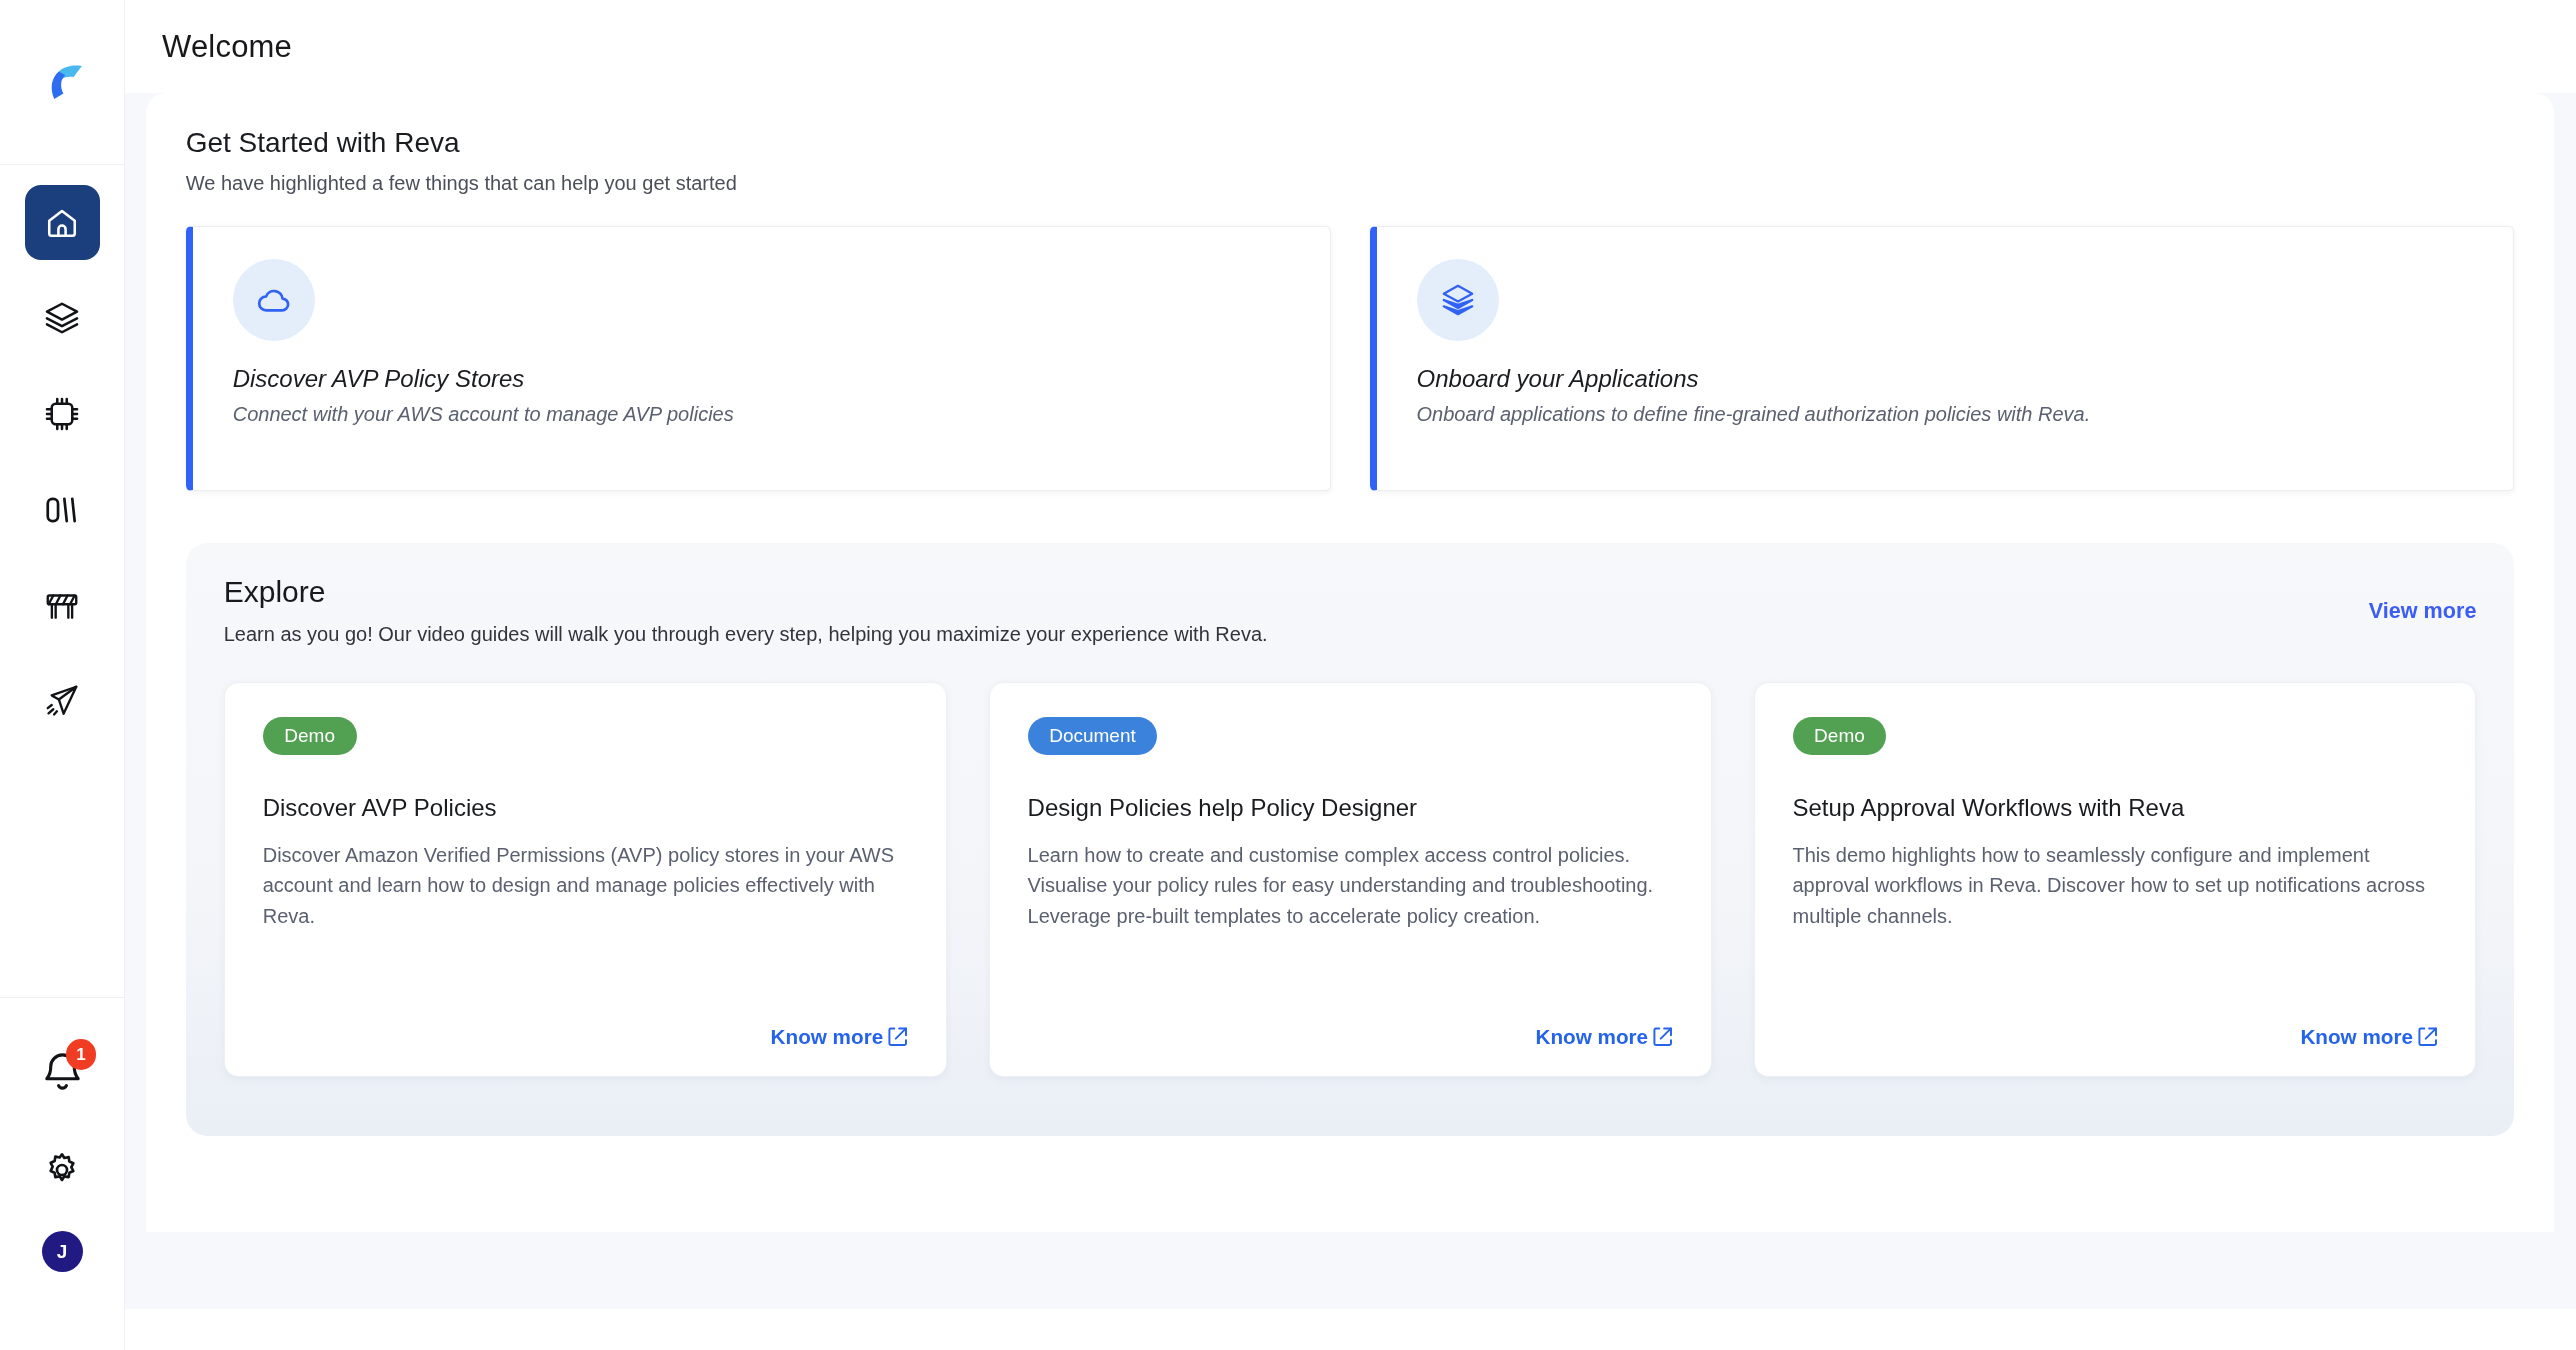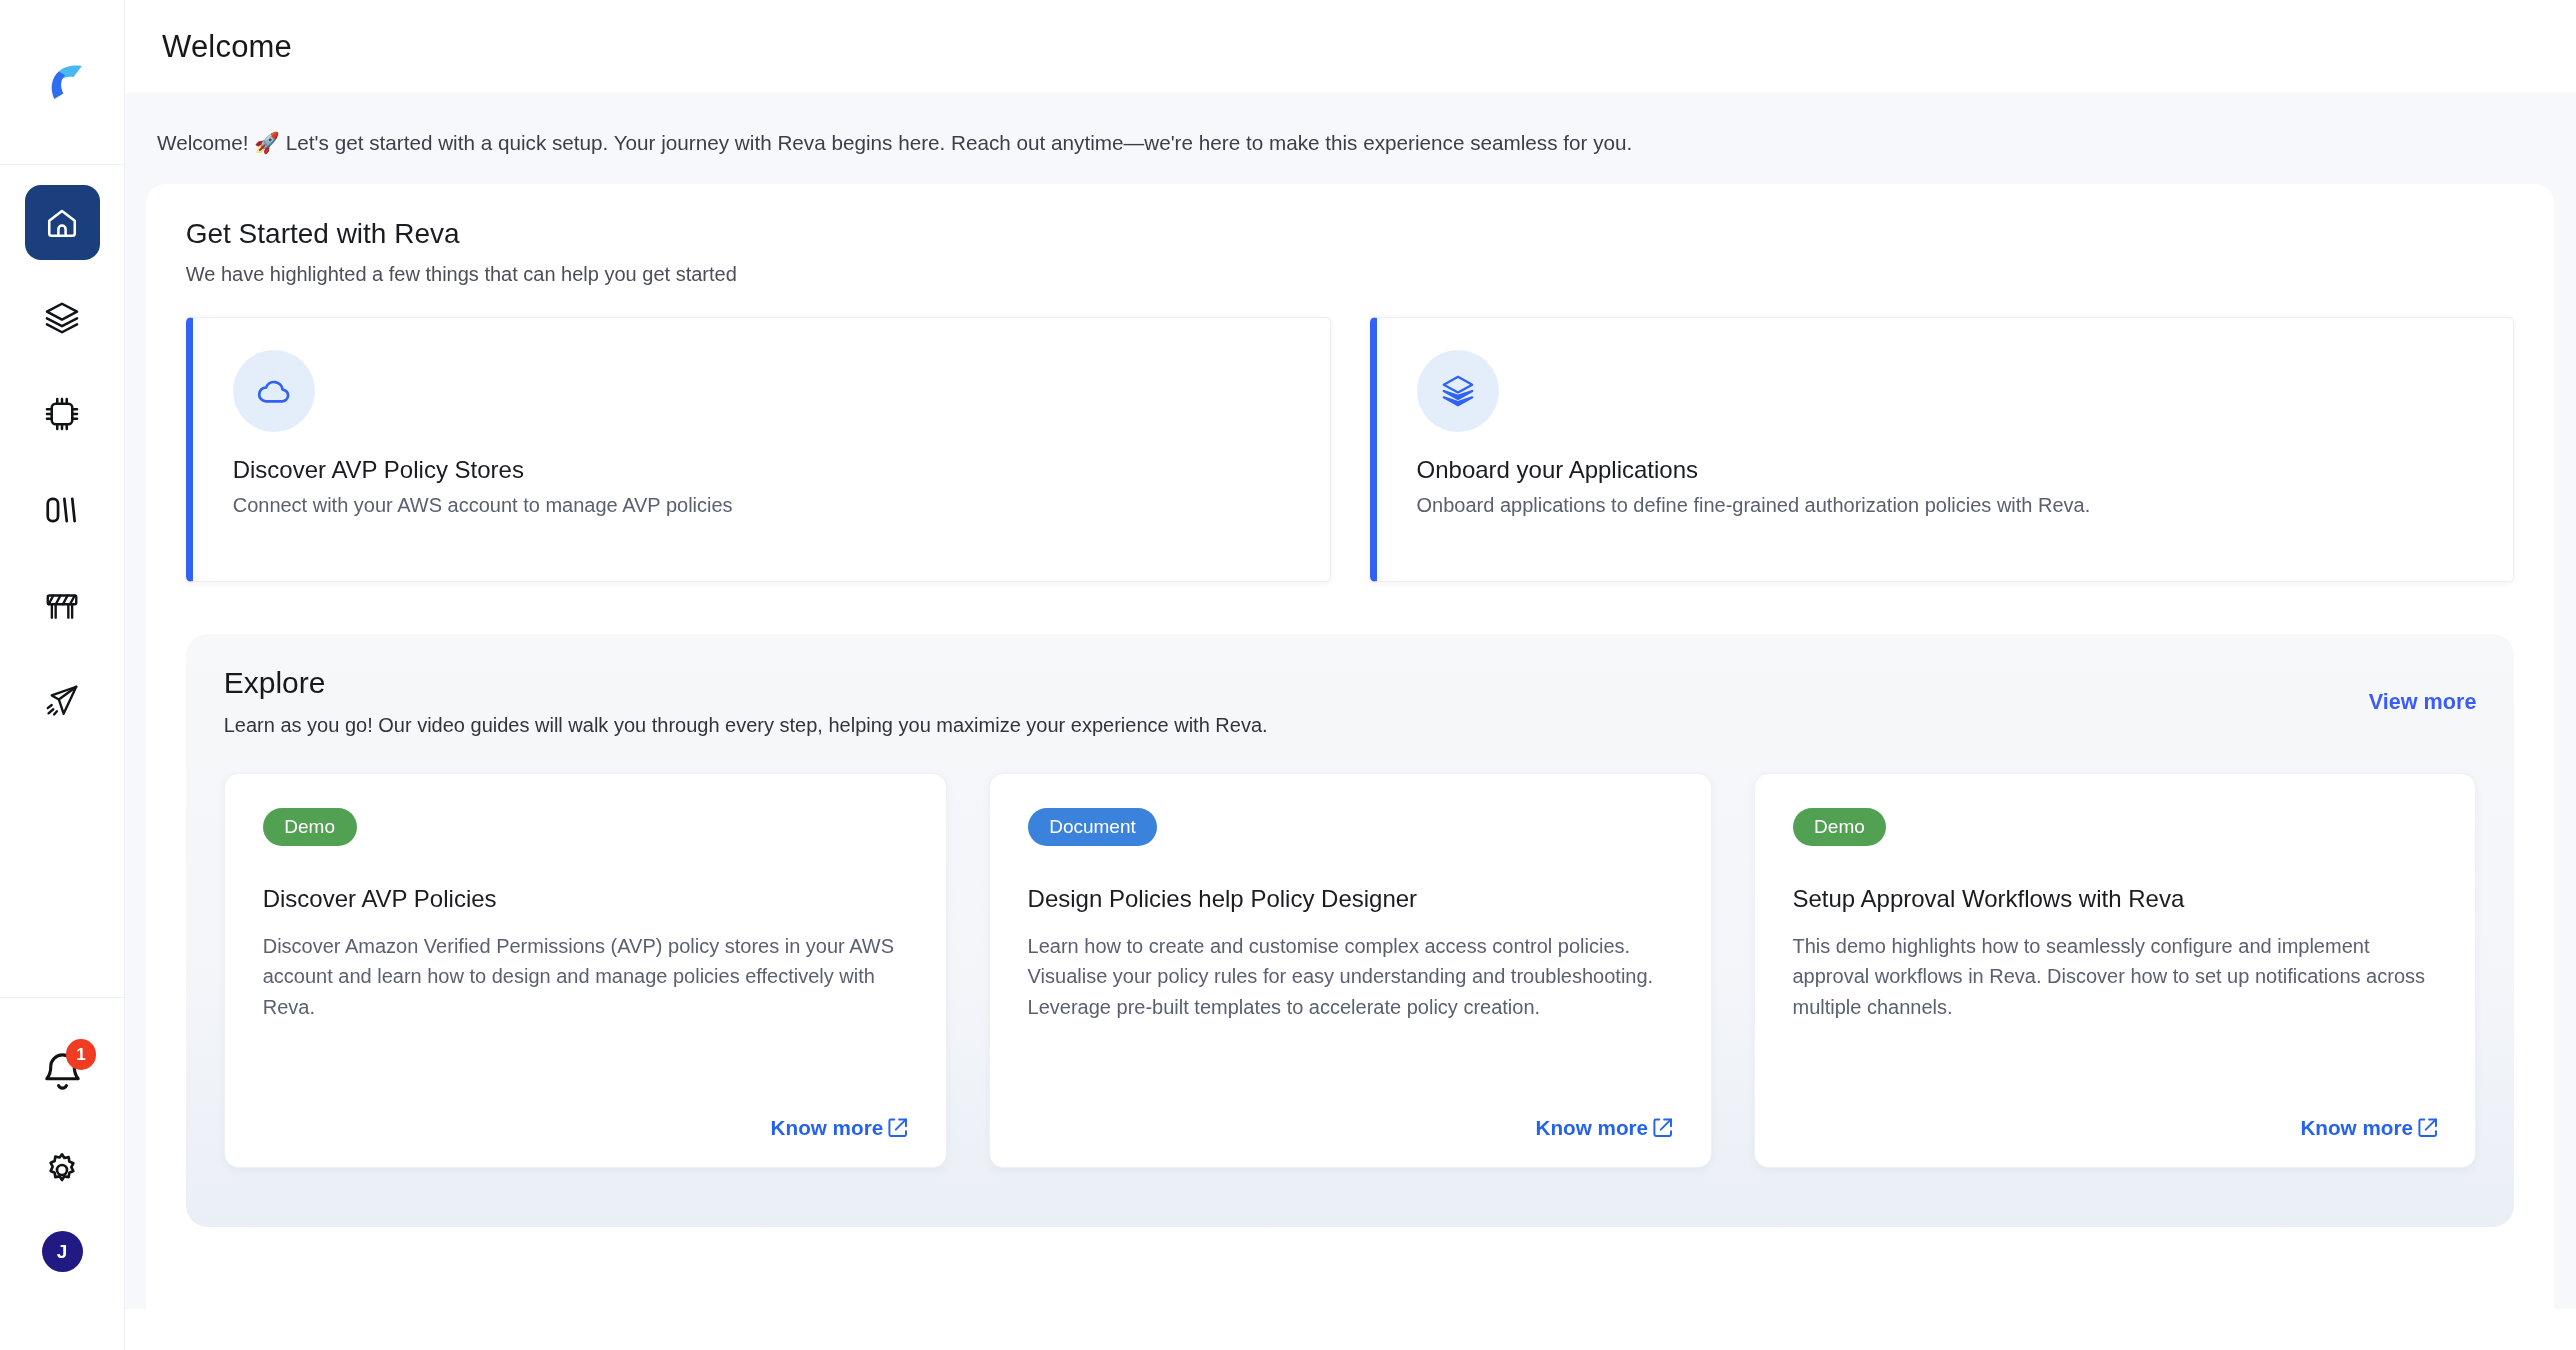--- a/index.html
+++ b/index.html
@@ -78,21 +78,21 @@
     margin-left: 20.7px; margin-right: 21.6px;
     background: #ffffff;
     border-radius: 20px 20px 0 0;
     padding: 34px 40px 0 40px;
     height: 1139px;
   }
 
   .section-title { font-size: 28px; color: #1a1c20; font-weight: 400; margin-bottom: 12.6px; }
   .section-sub { font-size: 20px; color: #4a4f59; }
 
-  .gs-cards { display: flex; gap: 39px; margin-top: 31px; }
+  .gs-cards { display: flex; gap: 39px; margin-top: 31px; font-style: italic; }
   .gs-card {
     flex: 1 1 0; height: 265px;
     background: #fff;
     border: 0.9px solid #eceef2;
     border-left: 7.2px solid #2f62f5;
     border-radius: 5.4px;
     box-shadow: 0 1.8px 6.3px rgba(30,40,80,.055);
     padding: 32px 34px 0 40px;
   }
   .gs-icon {
@@ -233,21 +233,20 @@
   </aside>
 
   <div class="main">
 
     <header class="topbar">
       <h1 class="page-title">Welcome</h1>
     </header>
 
     <div class="content">
 
-      <div class="welcome-line">Welcome! 🚀 Let's get started with a quick setup. Your journey with Reva begins here. Reach out anytime—we're here to make this experience seamless for you.</div>
 
       <div class="panel">
 
         <h2 class="section-title">Get Started with Reva</h2>
         <p class="section-sub">We have highlighted a few things that can help you get started</p>
 
         <div class="gs-cards">
 
           <div class="gs-card">
             <div class="gs-icon">

